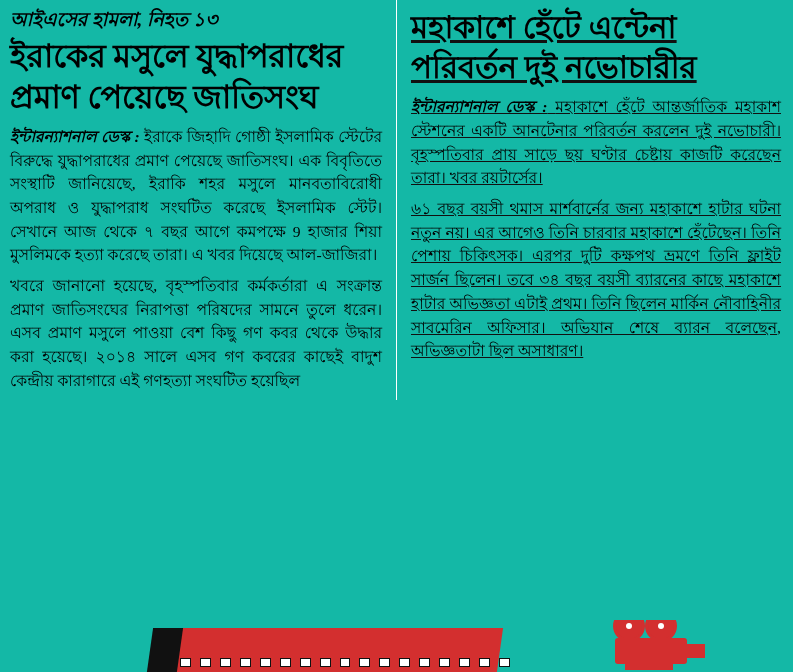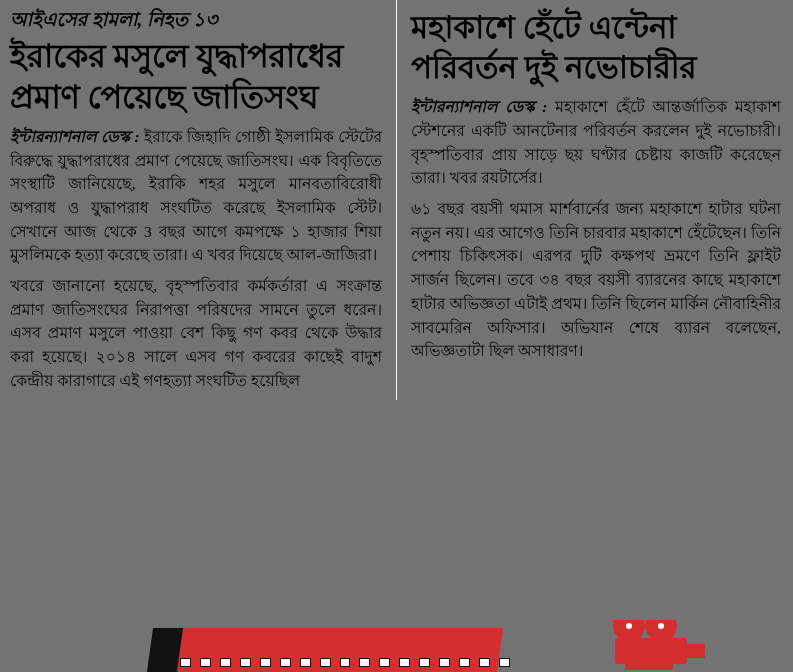--- a/index.html
+++ b/index.html
@@ -14,21 +14,21 @@
     overflow: hidden;
     font-family: "Liberation Serif", "DejaVu Serif", serif;
     color: #111111;
   }
 
   .page {
     position: absolute;
     left: 0; top: 0;
     width: 793px;
     height: 672px;
-    background: #737373;
+    background: #14b8a6;
   }
 
   .columns {
     position: absolute;
     left: 0; top: 0;
     width: 793px;
     display: flex;
     flex-direction: row;
   }
 
@@ -36,20 +36,21 @@
     box-sizing: border-box;
   }
   .col-left {
     width: 396px;
     padding: 8px 14px 0 10px;
   }
   .col-right {
     width: 397px;
     padding: 8px 12px 0 14px;
     border-left: 1px solid #ffffff;
+    text-decoration: underline;
   }
 
   .kicker {
     font-size: 19px;
     font-style: italic;
     font-weight: bold;
     line-height: 1.25;
     letter-spacing: 0px;
     margin: 0 0 4px 0;
     color: #000;
@@ -186,21 +187,21 @@
 <body>
 
 <div class="page">
 
   <div class="columns">
 
     <div class="col col-left">
       <div class="kicker">আইএসের হামলা, নিহত ১৩</div>
       <h1 class="headline">ইরাকের মসুলে যুদ্ধাপরাধের প্রমাণ পেয়েছে জাতিসংঘ</h1>
 
-      <p class="body-text first"><span class="dateline">ইন্টারন্যাশনাল ডেস্ক :</span> <span>ইরাকে জিহাদি গোষ্ঠী ইসলামিক স্টেটের বিরুদ্ধে যুদ্ধাপরাধের প্রমাণ পেয়েছে জাতিসংঘ। এক বিবৃতিতে সংস্থাটি জানিয়েছে, ইরাকি শহর মসুলে মানবতাবিরোধী অপরাধ ও যুদ্ধাপরাধ সংঘটিত করেছে ইসলামিক স্টেট। সেখানে আজ থেকে 3 বছর আগে কমপক্ষে ১ হাজার শিয়া মুসলিমকে হত্যা করেছে তারা। এ খবর দিয়েছে আল-জাজিরা।</span></p>
+      <p class="body-text first"><span class="dateline">ইন্টারন্যাশনাল ডেস্ক :</span> <span>ইরাকে জিহাদি গোষ্ঠী ইসলামিক স্টেটের বিরুদ্ধে যুদ্ধাপরাধের প্রমাণ পেয়েছে জাতিসংঘ। এক বিবৃতিতে সংস্থাটি জানিয়েছে, ইরাকি শহর মসুলে মানবতাবিরোধী অপরাধ ও যুদ্ধাপরাধ সংঘটিত করেছে ইসলামিক স্টেট। সেখানে আজ থেকে ৭ বছর আগে কমপক্ষে 9 হাজার শিয়া মুসলিমকে হত্যা করেছে তারা। এ খবর দিয়েছে আল-জাজিরা।</span></p>
 
       <p class="body-text">খবরে জানানো হয়েছে, বৃহস্পতিবার কর্মকর্তারা এ সংক্রান্ত প্রমাণ জাতিসংঘের নিরাপত্তা পরিষদের সামনে তুলে ধরেন। এসব প্রমাণ মসুলে পাওয়া বেশ কিছু গণ কবর থেকে উদ্ধার করা হয়েছে। ২০১৪ সালে এসব গণ কবরের কাছেই বাদুশ কেন্দ্রীয় কারাগারে এই গণহত্যা সংঘটিত হয়েছিল</p>
 
     </div>
 
     <div class="col col-right">
       <h1 class="headline-right">মহাকাশে হেঁটে এন্টেনা পরিবর্তন দুই নভোচারীর</h1>
 
       <p class="body-text"><span class="dateline">ইন্টারন্যাশনাল ডেস্ক :</span> <span>মহাকাশে হেঁটে আন্তর্জাতিক মহাকাশ স্টেশনের একটি আনটেনার পরিবর্তন করলেন দুই নভোচারী। বৃহস্পতিবার প্রায় সাড়ে ছয় ঘণ্টার চেষ্টায় কাজটি করেছেন তারা। খবর রয়টার্সের।</span></p>
 

